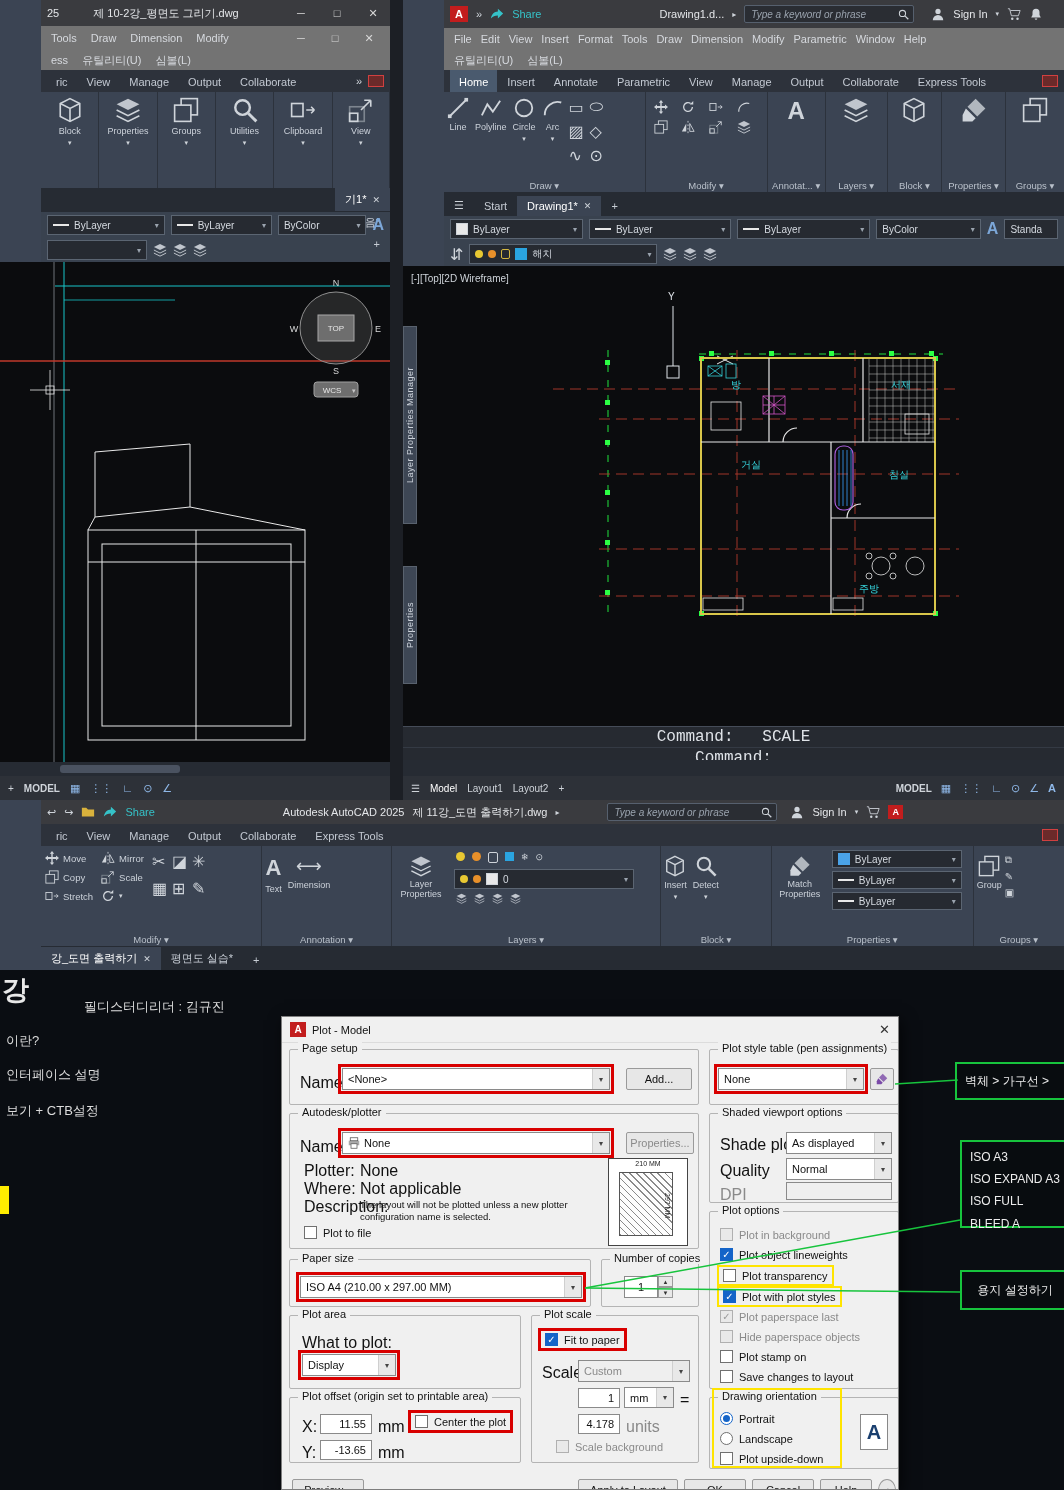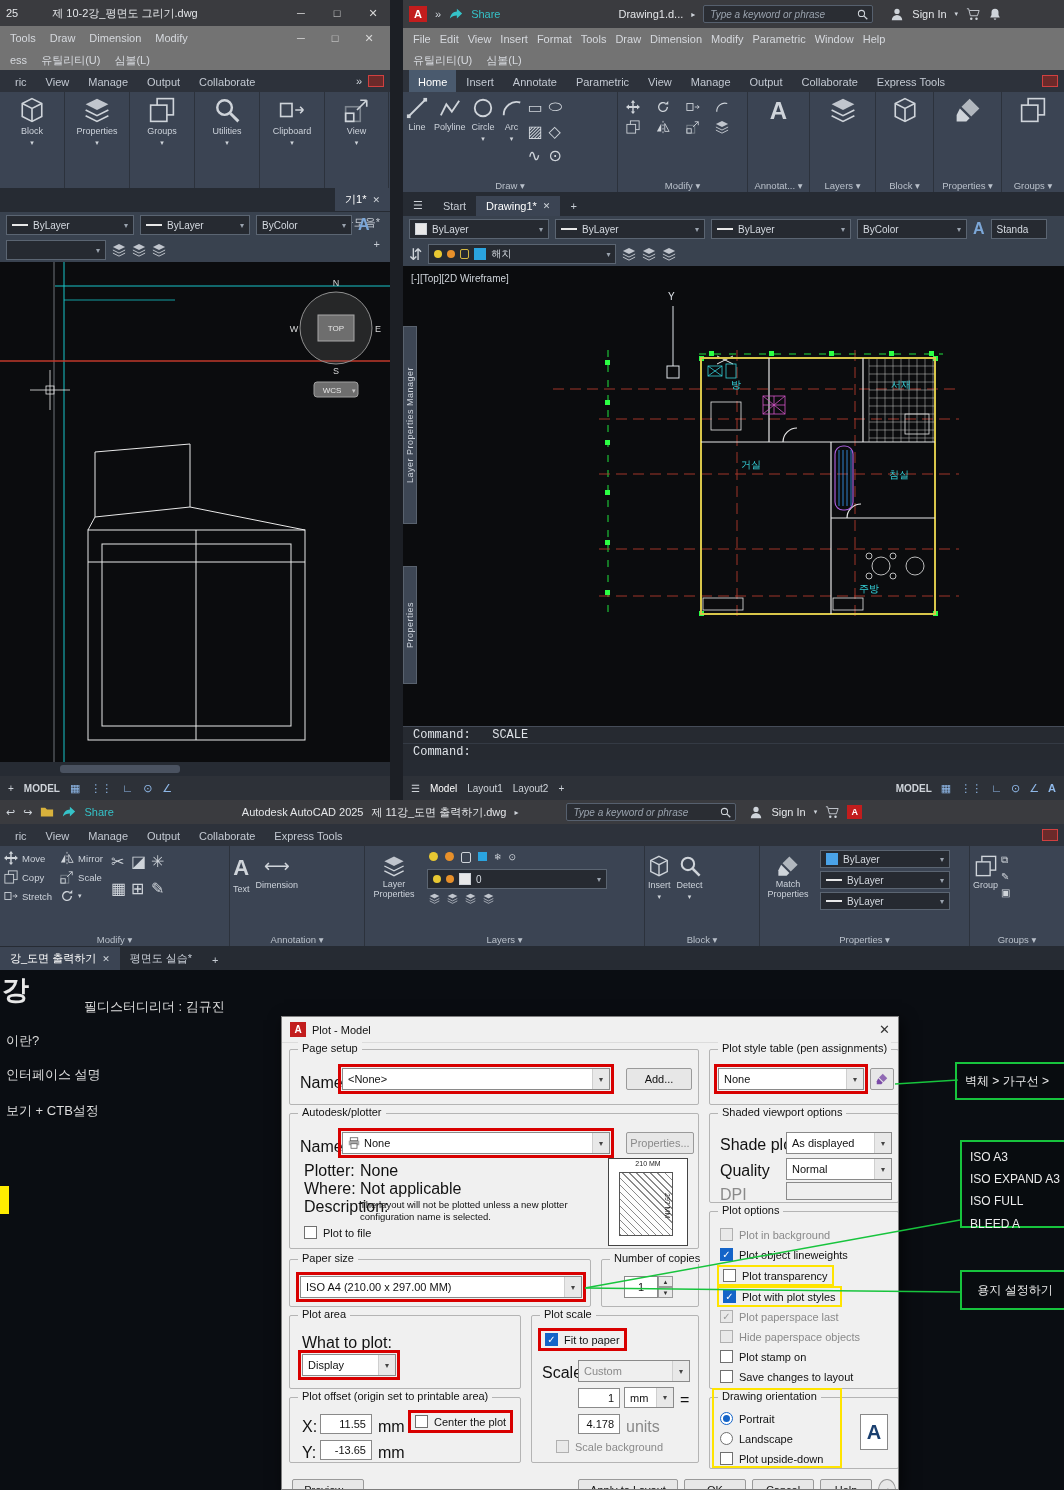--- a/index.html
+++ b/index.html
@@ -1,19 +1,19 @@
 <!DOCTYPE html>
 <html><head>
 <meta charset="utf-8">
 <style>
   html,body{margin:0;padding:0;background:#000;}
   #root{position:relative;width:1064px;height:1490px;overflow:hidden;background:#07090d;
         font-family:"Liberation Sans",sans-serif;-webkit-font-smoothing:antialiased;}
   .abs{position:absolute;box-sizing:border-box;}
-  .win{position:absolute;background:#3b4453;overflow:hidden;box-sizing:border-box;}
+  .win{position:absolute;background:#3b4453;overflow:hidden;box-sizing:border-box;padding-left:41px;}
   .tbar{display:flex;align-items:center;background:#3a3b3f;color:#e4e6e9;font-size:11px;gap:8px;padding:0 6px;box-sizing:border-box;}
   .menubar{display:flex;align-items:center;background:#737373;color:#d6d9de;font-size:11px;gap:14px;padding:0 10px;box-sizing:border-box;}
   .rtabs{display:flex;align-items:stretch;background:#2d323b;color:#c3c9d2;font-size:11px;gap:1px;padding:0 6px;box-sizing:border-box;}
   .rtab{padding:4px 9px 3px;display:flex;align-items:center;}
   .rtab.active{background:#4a5a6e;color:#fff;}
   .ribbon{display:flex;background:#3b4453;box-sizing:border-box;}
   .panel{position:relative;border-right:1px solid #2c323c;box-sizing:border-box;}
   .plabel{position:absolute;bottom:1px;left:0;right:0;text-align:center;color:#b9c0ca;font-size:9.5px;white-space:nowrap;overflow:hidden;}
   .bigbtn{display:flex;flex-direction:column;align-items:center;justify-content:flex-start;color:#ccd2da;font-size:9px;gap:3px;padding:5px 3px 0;cursor:default;}
   .rowbtn{display:flex;align-items:center;gap:4px;color:#ccd2da;font-size:9.5px;padding:1px 4px;white-space:nowrap;}
@@ -23,21 +23,21 @@
   .glyph{color:#cfd4da;}
   .dtabs{display:flex;align-items:flex-end;background:#262b33;color:#c6ccd4;font-size:11px;box-sizing:border-box;}
   .dtab{padding:4px 10px;display:flex;gap:6px;align-items:center;white-space:nowrap;}
   .dtab.active{background:#3b4453;color:#fff;}
   .tbrow{display:flex;align-items:center;gap:6px;background:#39424f;padding:0 6px;box-sizing:border-box;}
   .dfield{display:flex;align-items:center;background:#262a31;border:1px solid #5b6572;color:#d5dae1;font-size:10px;height:20px;padding:0 5px;gap:5px;box-sizing:border-box;}
   .dfield .car{margin-left:auto;color:#9aa3ae;font-size:8px;}
   .swline{display:inline-block;width:16px;height:0;border-top:2px solid #e8e8e8;}
   .swsq{display:inline-block;width:10px;height:10px;border:1px solid #cfd4da;background:#e8e8e8;}
   .canvas{position:absolute;background:#0b0c0e;box-sizing:border-box;}
-  .cmd{background:#262a31;color:#dfe3e8;font-size:12px;font-family:"Liberation Mono",monospace;box-sizing:border-box;}
+  .cmd{background:#262a31;color:#dfe3e8;font-size:16px;font-family:"Liberation Mono",monospace;box-sizing:border-box;text-align:center;}
   .sbar{display:flex;align-items:center;background:#2d3138;color:#cfd4da;font-size:10px;gap:10px;padding:0 8px;box-sizing:border-box;}
   .sico{color:#8fb8e8;font-size:11px;}
   .vtab{position:absolute;background:#3d4654;border:1px solid #59626e;color:#cdd3db;font-size:9px;
         writing-mode:vertical-rl;transform:rotate(180deg);padding:8px 1px;text-align:center;letter-spacing:.5px;}
   .wbtn{width:22px;text-align:center;color:#d8d8d8;font-size:11px;}
   .redbadge{display:inline-block;width:14px;height:10px;border:1px solid #d04040;background:#6b2a2a;}
   .alogo{width:18px;height:16px;background:#c21d1d;color:#fff;font-weight:bold;font-size:11px;display:flex;align-items:center;justify-content:center;flex:none;}
   .searchbox{background:#2a2d33;border:1px solid #56606e;border-radius:2px;color:#9aa3ae;font-style:italic;font-size:10px;height:18px;padding:0 6px;box-sizing:border-box;}
   .searchbox::placeholder{color:#9aa3ae;font-style:italic;}
   

